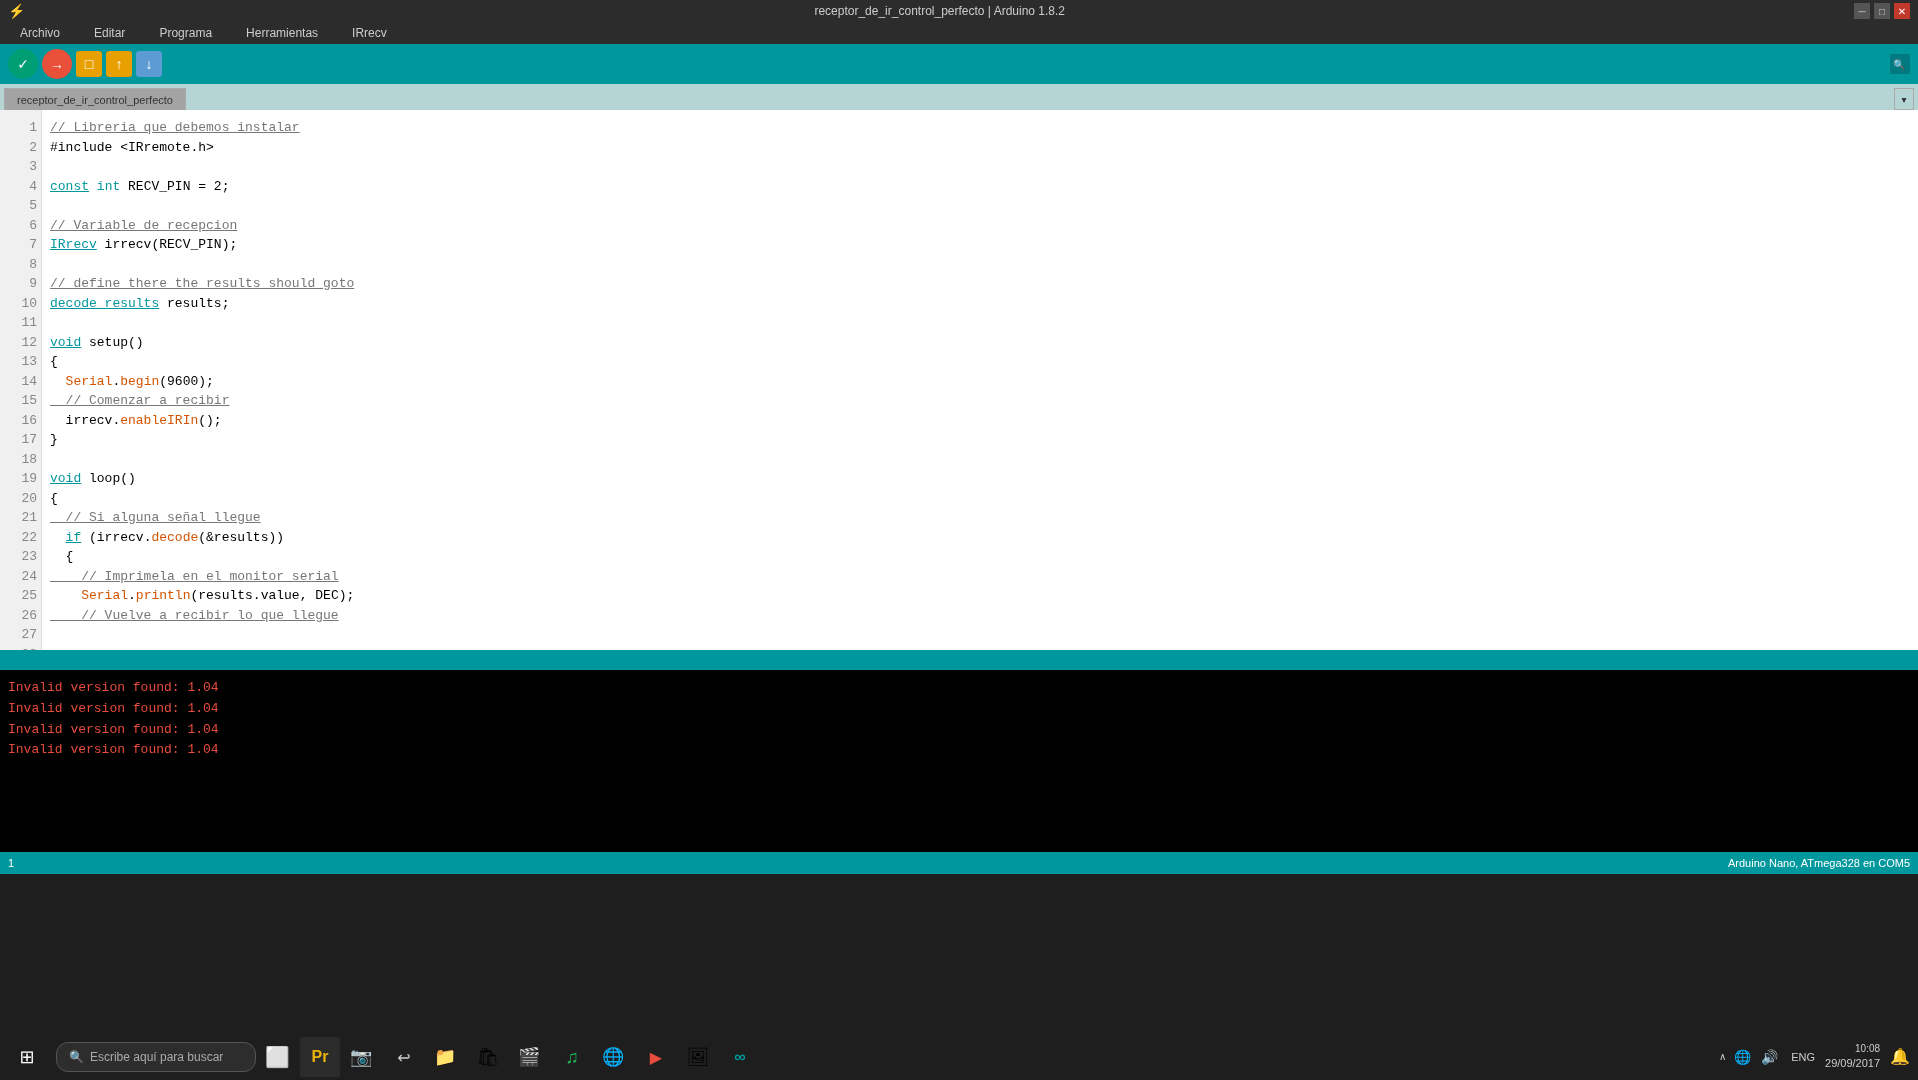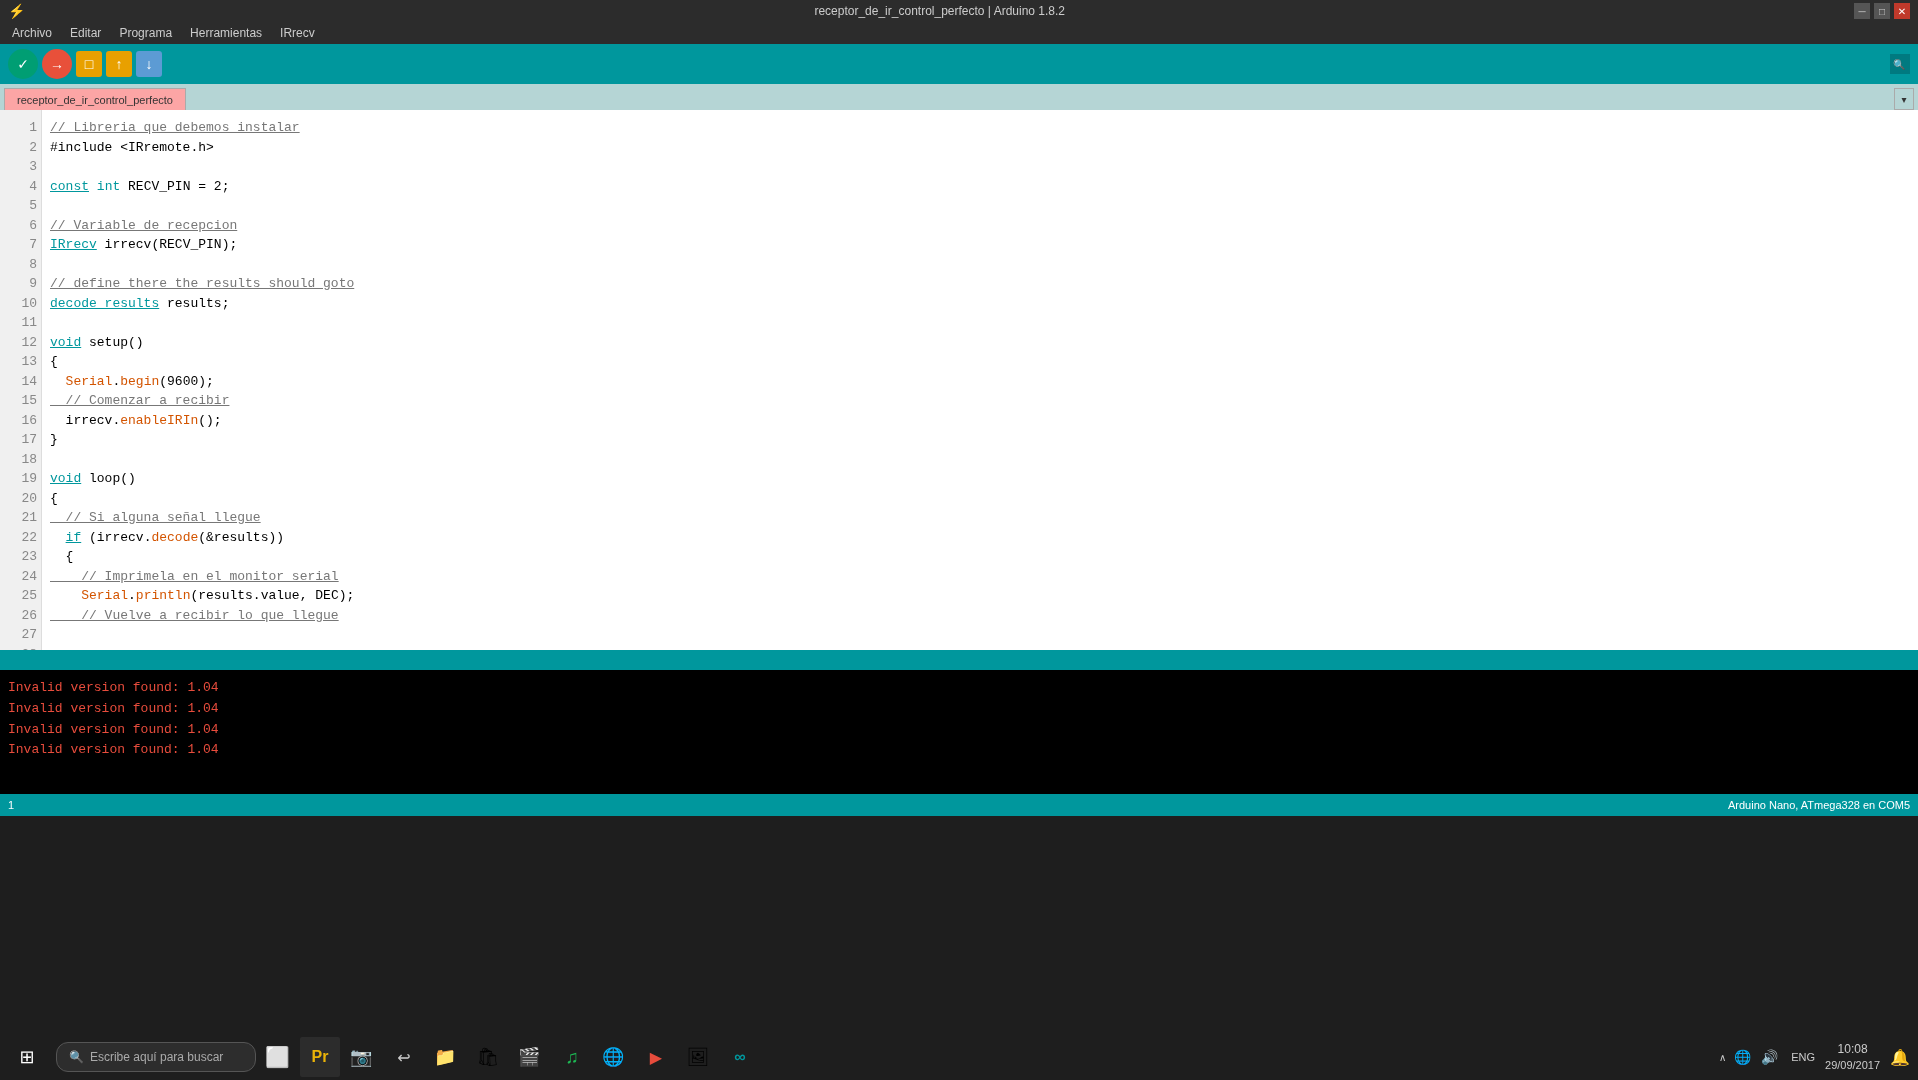--- a/index.html
+++ b/index.html
@@ -26,24 +26,24 @@
       cursor: pointer;
       display: flex; align-items: center; justify-content: center;
     }
 
     
     #menubar {
       background: #2c2c2c;
       height: 22px;
       display: flex;
       align-items: center;
-      padding: 0 4px;
+      padding: 0 12px;
       color: #ccc;
       font-size: 12px;
-      gap: 2px;
+      gap: 18px;
     }
     .menu-item {
       padding: 2px 8px;
       cursor: pointer;
     }
 
     
     #toolbar {
       background: #00979d;
       height: 40px;
@@ -88,21 +88,21 @@
       border: 1px solid #aaa;
       border-bottom: none;
       padding: 3px 12px;
       font-size: 11px;
       color: #333;
       cursor: pointer;
       height: 22px;
       display: flex;
       align-items: center;
     }
-    .tab.active { background: #fca5a5; }
+    .tab.active { background: #a3a3a3; }
     .tab-scroll {
       margin-left: auto;
       width: 20px; height: 22px;
       background: #b5d5d5;
       border: 1px solid #aaa;
       display: flex; align-items: center; justify-content: center;
       font-size: 10px;
       color: #333;
       cursor: pointer;
     }
@@ -141,21 +141,21 @@
 
     
     #divider {
       background: #00979d;
       height: 20px;
     }
 
     
     #console-area {
       background: #000;
-      height: 124px;
+      height: 182px;
       overflow-y: auto;
       font-family: 'Courier New', monospace;
       font-size: 13px;
       padding: 8px;
       color: #e74c3c;
     }
     .console-line { line-height: 1.6; }
 
     
     #statusbar {
@@ -217,21 +217,21 @@
       gap: 6px;
       color: #ccc;
       font-size: 11px;
     }
     .sys-tray-icon {
       font-size: 14px;
       cursor: pointer;
       padding: 2px;
     }
     #clock-display { text-align: right; line-height: 1.4; }
-    #clock-time { font-size: 12px; display: block; text-align: center; }
+    #clock-time { font-size: 10px; display: block; }
     #clock-date { font-size: 11px; display: block; }
     .taskbar-lang { font-size: 11px; color: #ccc; padding: 2px 4px; cursor: pointer; }
     .taskbar-pin { font-size: 16px; cursor: pointer; padding: 2px 4px; }
     .chevron-up { font-size: 10px; color: #ccc; cursor: pointer; }
 
     
     ::-webkit-scrollbar { width: 8px; height: 8px; }
     ::-webkit-scrollbar-track { background: #f0f0f0; }
     ::-webkit-scrollbar-thumb { background: #bbb; }
   </style>

